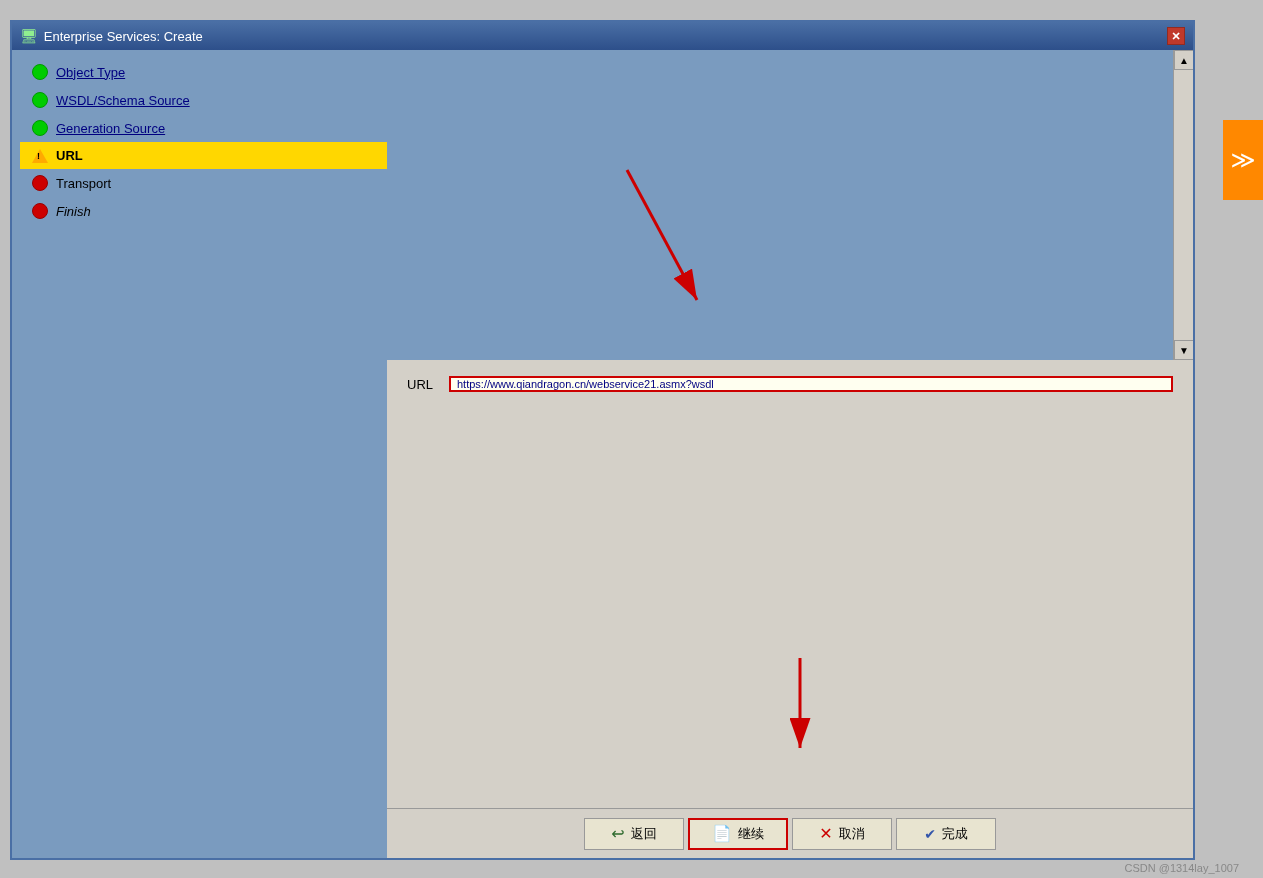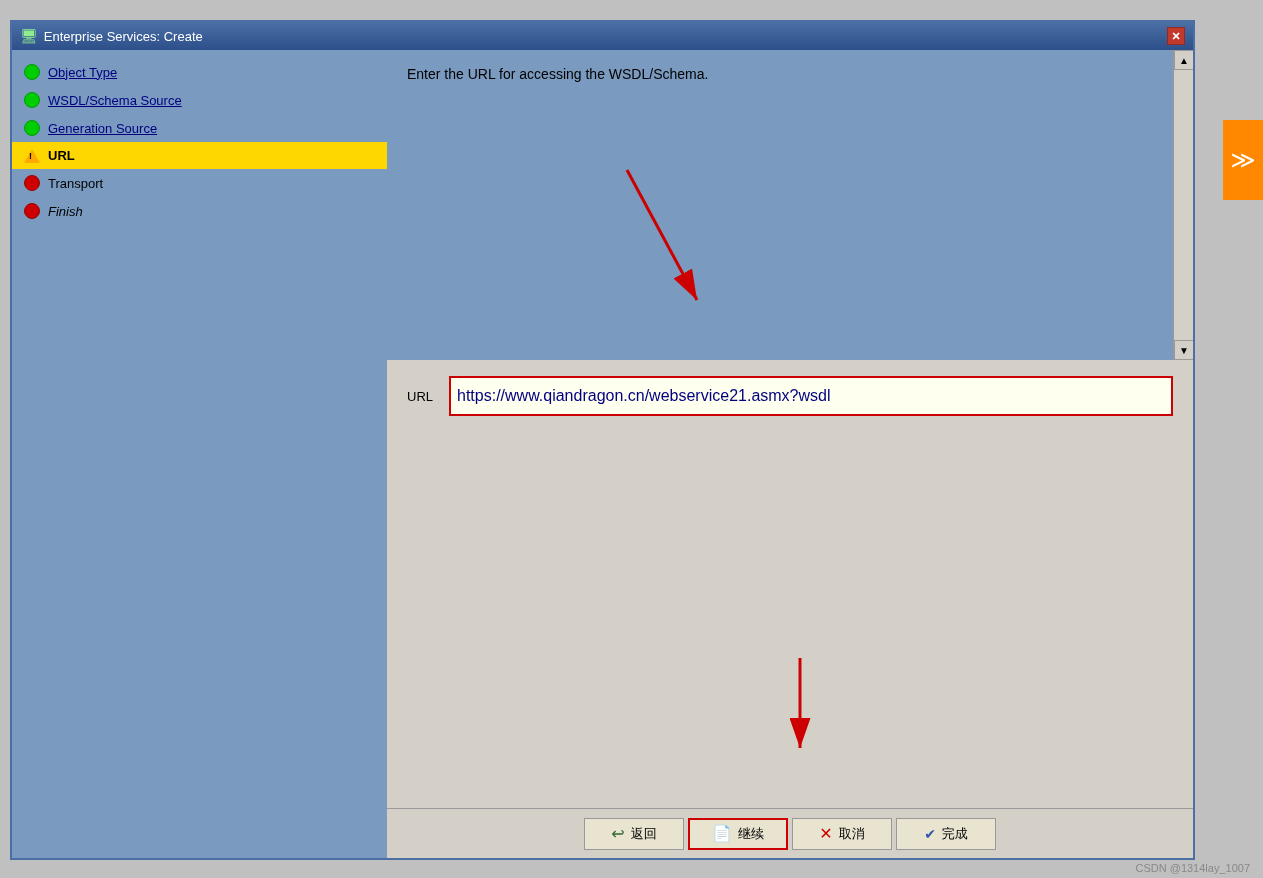--- a/index.html
+++ b/index.html
@@ -82,20 +82,21 @@
     }
 
     .sidebar-item {
       display: flex;
       align-items: center;
       padding: 6px 12px;
       gap: 8px;
       cursor: pointer;
       color: #000080;
       text-decoration: none;
+      margin-left: 8px;
     }
     .sidebar-item.active {
       background: #ffd700;
       color: #000;
     }
     .sidebar-item.active span.item-label {
       color: #000;
       text-decoration: none;
     }
     .sidebar-item span.item-label {
@@ -205,25 +206,25 @@
       padding: 16px 20px;
       gap: 12px;
     }
     .url-label {
       font-size: 13px;
       color: #000;
       min-width: 30px;
     }
     .url-input {
       flex: 1;
-      height: 40px;
+      height: 16px;
       background: #fffff0;
       border: 2px solid #cc0000;
       padding: 2px 6px;
-      font-size: 16px;
+      font-size: 11px;
       color: #000080;
       outline: none;
     }
 
     
     .middle-area {
       flex: 1;
       background: #d4d0c8;
       position: relative;
     }
@@ -339,21 +340,20 @@
 
       <div class="sidebar-item">
         <div class="status-dot dot-red"></div>
         <span class="item-label" style="text-decoration:none;color:#000;font-style:italic;">Finish</span>
       </div>
     </div>
 
     <div class="content-area">
 
       <div class="top-blue-area">
-        <span class="instruction-text">Enter the URL for accessing the WSDL/Schema.</span>
 
         
 
         
         <svg class="arrow-svg" width="200" height="200" style="position:absolute;top:100px;left:180px;">
           <defs>
             <marker id="arrowhead" markerWidth="10" markerHeight="7" refX="10" refY="3.5" orient="auto">
               <polygon points="0 0, 10 3.5, 0 7" fill="#cc0000"></polygon>
             </marker>
           </defs>
@@ -407,13 +407,13 @@
         </button>
       </div>
     </div>
   </div>
 </div>
 
 <div class="orange-indicator" style="position:absolute;right:0;top:120px;width:40px;height:80px;background:#ff8800;display:flex;align-items:center;justify-content:center;color:white;font-size:24px;cursor:pointer;">
   ≫
 </div>
 
-<div class="watermark" style="position:absolute;bottom:4px;right:13px;font-size:11px;color:#888;">CSDN @1314lay_1007</div>
+<div class="watermark" style="position:absolute;bottom:4px;right:24px;font-size:11px;color:#888;">CSDN @1314lay_1007</div>
 
 </body></html>

